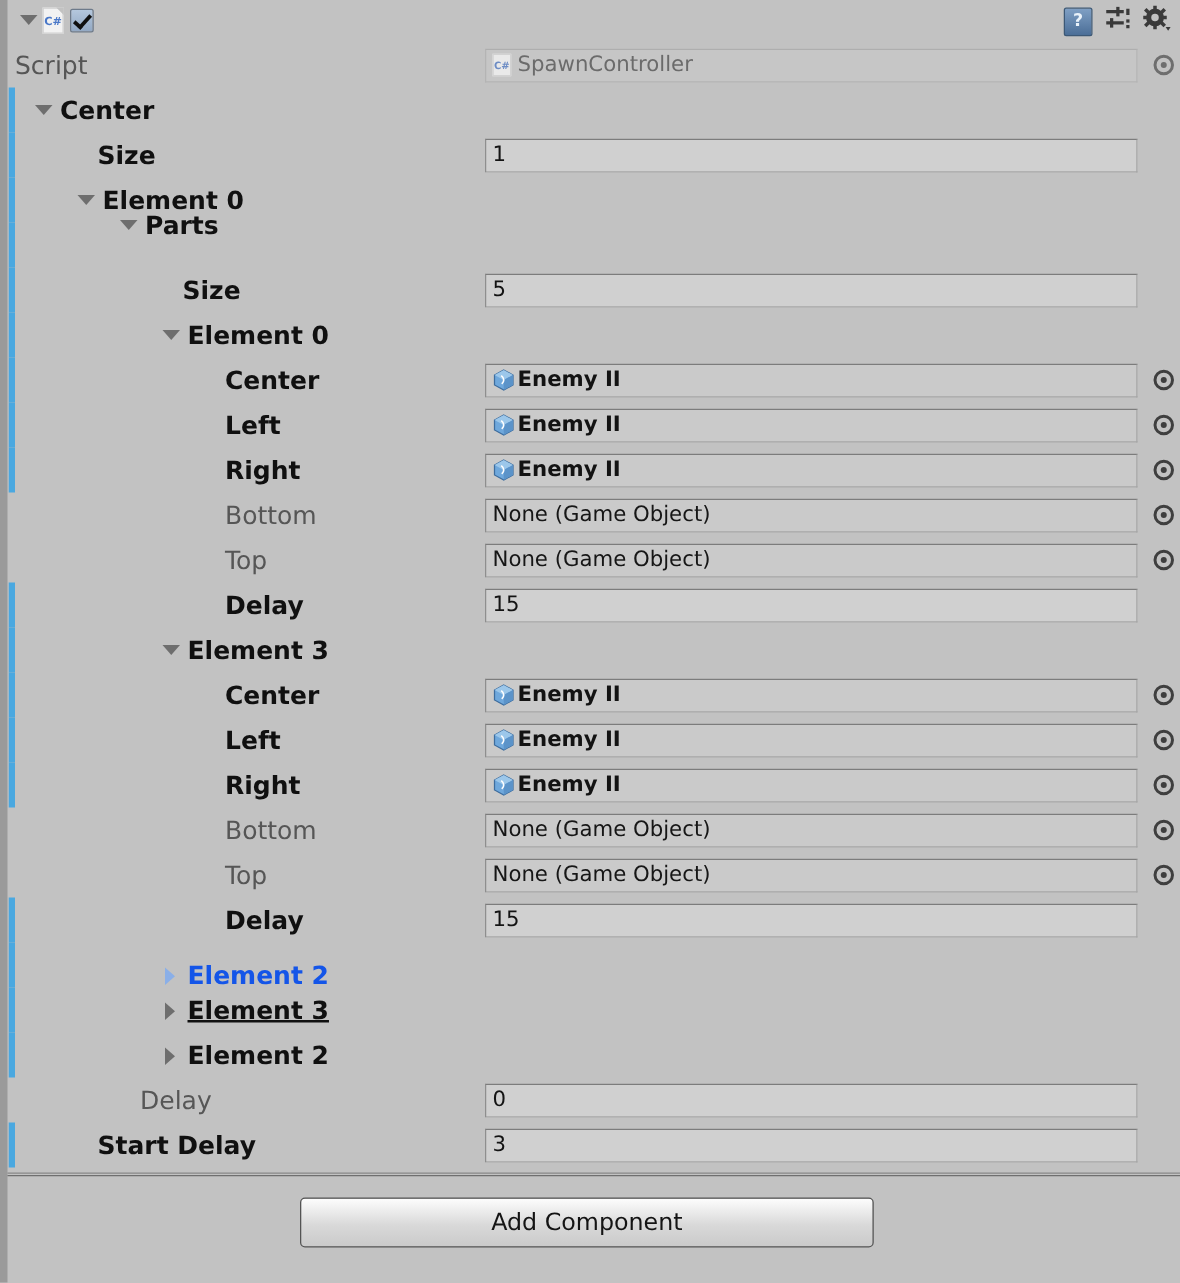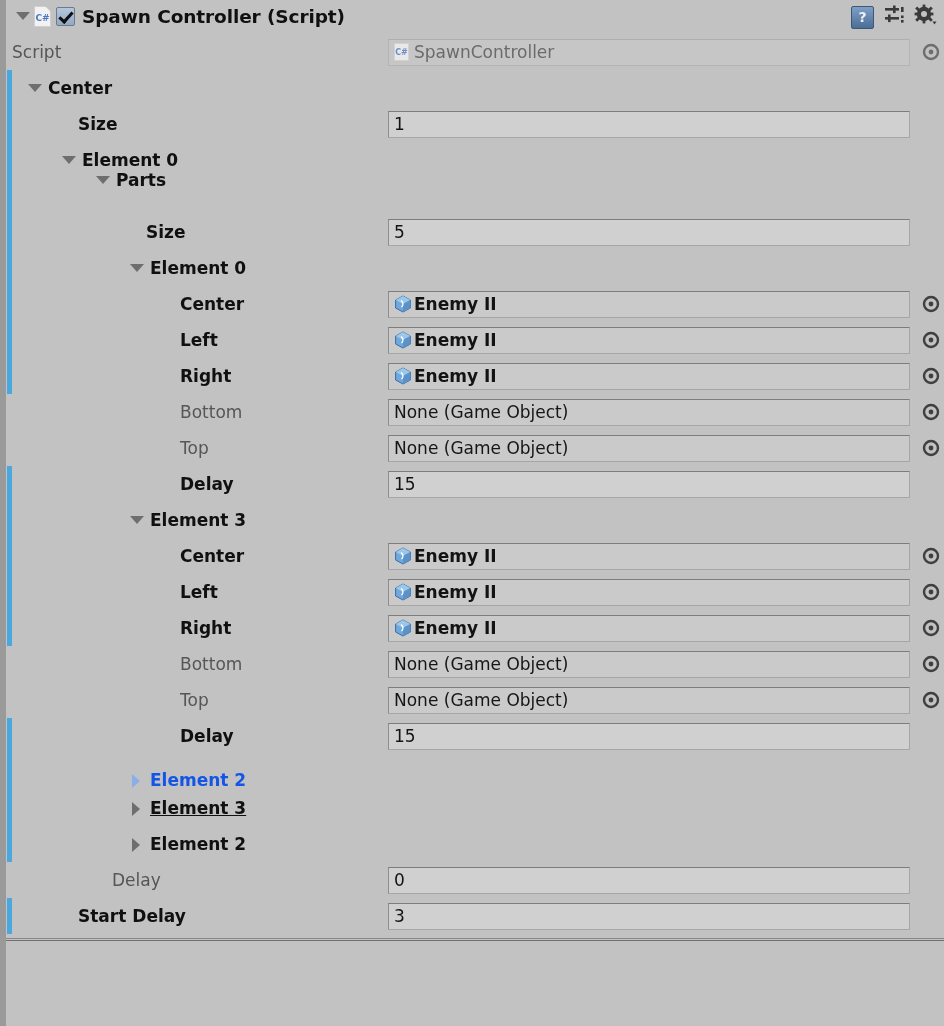--- a/index.html
+++ b/index.html
@@ -171,21 +171,21 @@
   .row {
     position: absolute;
     left: 12px;
     right: 0;
     height: 36px;
     display: flex;
     align-items: center;
     box-sizing: border-box;
   }
   .label {
-    font-size: 17px;
+    font-size: 20px;
     white-space: nowrap;
   }
   .label.b { font-weight: bold; }
   .label.dim { color: #565656; }
   .label.sel { color: #1455e8; font-weight: bold; }
 
   
   .field {
     position: absolute;
     left: 376px;
@@ -270,21 +270,20 @@
 
 <div class="inspector">
 
   <div class="gutter-rail"></div>
   <div class="gutter-rail-bottom"></div>
 
   <div class="comp-header">
     <span class="foldout"></span>
     <span class="cs-icon">C#</span>
     <span class="chk"></span>
-    <span class="comp-title">Spawn Controller (Script)</span>
   </div>
 
   <div class="hdr-icons">
     <span class="icn help-icon">?</span>
     <span class="icn">
       <svg class="preset-icon" viewBox="0 0 22 22" aria-hidden="true">
         <rect x="2" y="4" width="14" height="2.6" fill="#3a3a3a"></rect>
         <rect x="10" y="1.5" width="2.6" height="7.6" fill="#3a3a3a"></rect>
         <rect x="18" y="3" width="2.6" height="5" fill="#3a3a3a"></rect>
         <rect x="2" y="13" width="14" height="2.6" fill="#3a3a3a"></rect>
@@ -528,20 +527,21 @@
       <div class="row" style="top: 898px; text-align: center;">
         <span class="label b" style="margin-left: 66px;">Start Delay</span>
         <span class="field num">
           <span class="val">3</span>
         </span>
       </div>
     </div>
 
   <div class="divider" style="top:938px"></div>
   <div class="divider d2" style="top:940px"></div>
+  <div class="add-btn">Add Component</div>
 
 <div class="override-bar" style="top: 70px; height: 36px;"></div>
     <div class="override-bar" style="top: 106px; height: 36px;"></div>
     <div class="override-bar" style="top: 142px; height: 36px;"></div>
     <div class="override-bar" style="top: 178px; height: 36px;"></div>
     <div class="override-bar" style="top: 214px; height: 36px;"></div>
     <div class="override-bar" style="top: 250px; height: 36px;"></div>
     <div class="override-bar" style="top: 286px; height: 36px;"></div>
     <div class="override-bar" style="top: 322px; height: 36px;"></div>
     <div class="override-bar" style="top: 358px; height: 36px;"></div>

